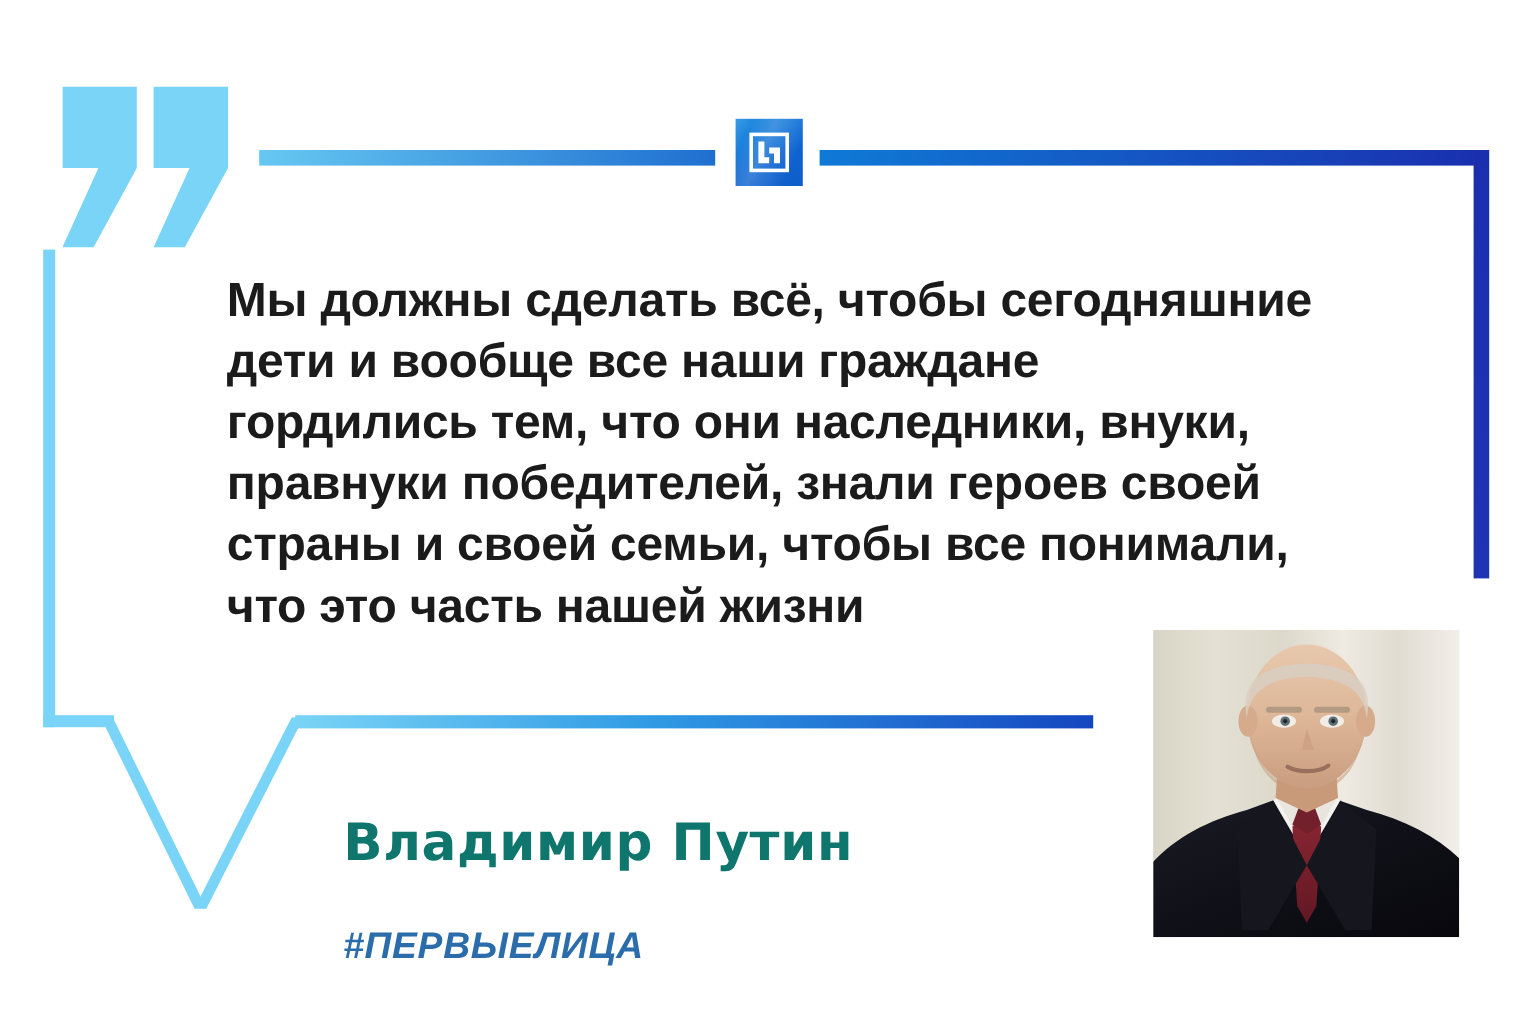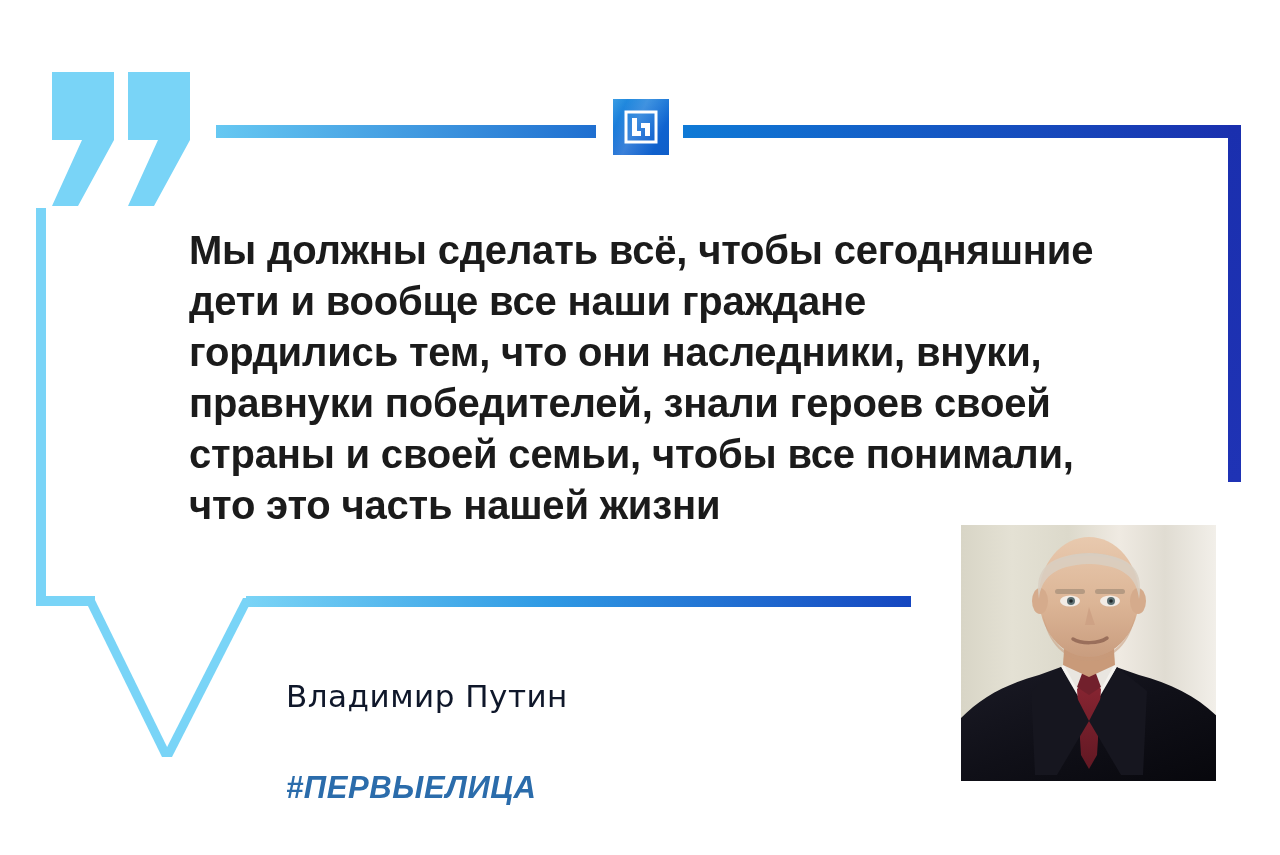--- a/index.html
+++ b/index.html
@@ -76,23 +76,23 @@
     letter-spacing: -0.2px;
     white-space: pre-line;
   }
 
   
   .author-name {
     position: absolute;
     left: 286px;
     top: 658px;
     font-family: "DejaVu Sans", sans-serif;
-    font-size: 31px;
-    font-weight: normal;
-    color: #0f172a;
+    font-size: 43px;
+    font-weight: bold;
+    color: #0f766e;
     letter-spacing: 0.5px;
   }
   .hashtag {
     position: absolute;
     left: 286px;
     top: 750px;
     font-family: "Liberation Sans", sans-serif;
     font-size: 31px;
     font-weight: bold;
     color: #2b6cab;

